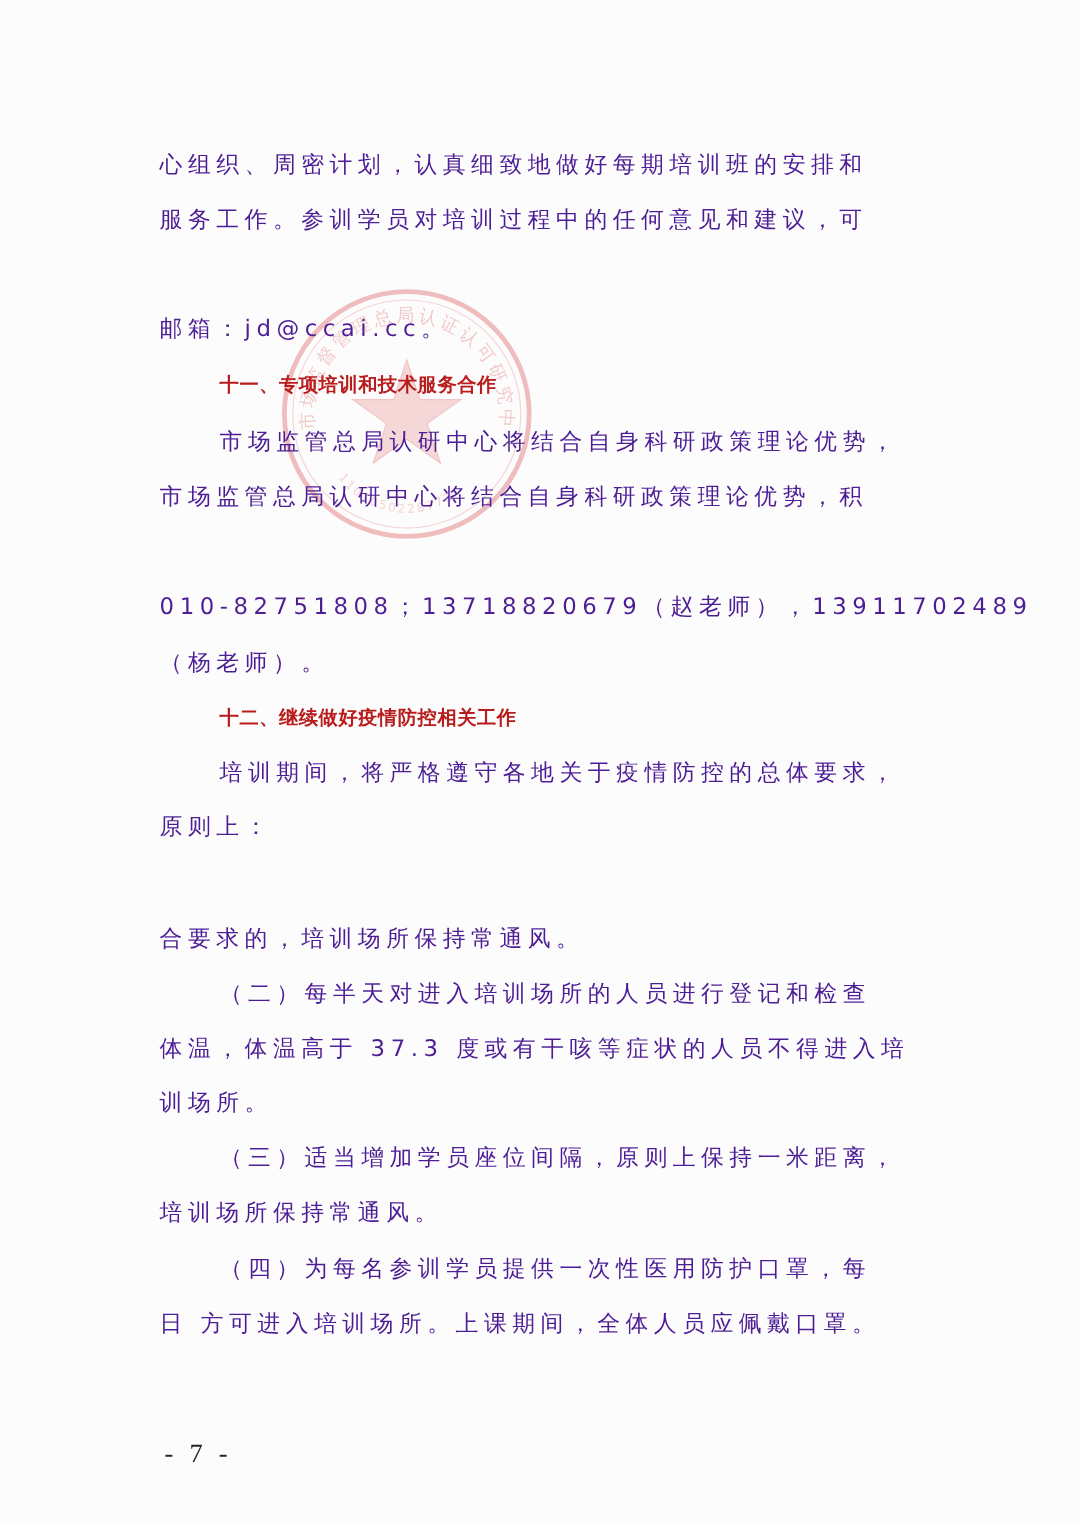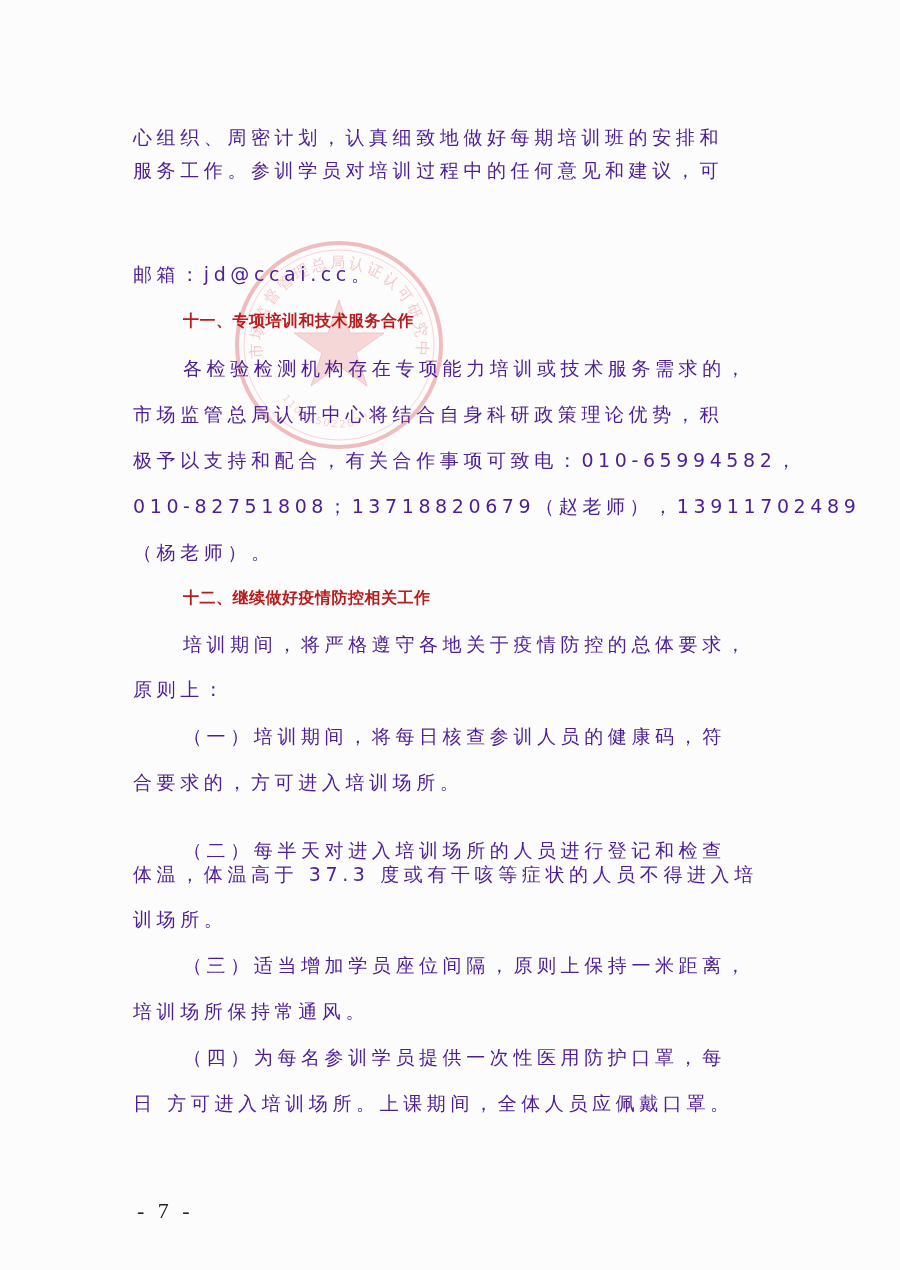--- a/index.html
+++ b/index.html
@@ -73,36 +73,34 @@
     <text font-size="15" fill="#eaa0a0" font-family="DejaVu Sans, sans-serif" letter-spacing="3">
       <textPath href="#arc">市场监督管理总局认证认可研究中心</textPath>
     </text>
     <path id="arc2" d="M 50 160 A 70 70 0 0 0 164 160" fill="none"></path>
     <text font-size="10" fill="#eeb0b0" font-family="DejaVu Sans, sans-serif" letter-spacing="2">
       <textPath href="#arc2">1101050228772</textPath>
     </text>
   </svg>
 
   <div class="line" style="top:122px">心组织、周密计划，认真细致地做好每期培训班的安排和</div>
-  <div class="line" style="top:155px">服务工作。参训学员对培训过程中的任何意见和建议，可</div>
+  <div class="line" style="top:168px">服务工作。参训学员对培训过程中的任何意见和建议，可</div>
   <div class="line" style="top:259px">邮箱：jd@ccai.cc。</div>
 
   <div class="line indent heading" style="top:306px">十一、专项培训和技术服务合作</div>
-  <div class="line indent" style="top:353px">各检验检测机构存在专项能力培训或技术服务需求的，</div>
+  <div class="line indent" style="top:353px">市场监管总局认研中心将结合自身科研政策理论优势，</div>
   <div class="line" style="top:399px">市场监管总局认研中心将结合自身科研政策理论优势，积</div>
-  <div class="line" style="top:445px">极予以支持和配合，有关合作事项可致电：010-65994582，</div>
   <div class="line" style="top:491px">010-82751808；13718820679（赵老师），13911702489</div>
   <div class="line" style="top:537px">（杨老师）。</div>
 
   <div class="line indent" style="top:629px">培训期间，将严格遵守各地关于疫情防控的总体要求，</div>
   <div class="line indent heading" style="top:583px">十二、继续做好疫情防控相关工作</div>
   <div class="line" style="top:674px">原则上：</div>
-  <div class="line indent" style="top:721px">（一）培训期间，将每日核查参训人员的健康码，符</div>
-  <div class="line" style="top:767px">合要求的，方可进入培训场所。</div>
-  <div class="line indent" style="top:835px">（二）每半天对进入培训场所的人员进行登记和检查</div>
+  <div class="line" style="top:767px">合要求的，培训场所保持常通风。</div>
+  <div class="line indent" style="top:813px">（二）每半天对进入培训场所的人员进行登记和检查</div>
   <div class="line" style="top:859px">体温，体温高于 37.3 度或有干咳等症状的人员不得进入培</div>
   <div class="line indent" style="top:950px">（三）适当增加学员座位间隔，原则上保持一米距离，</div>
   <div class="line" style="top:904px">训场所。</div>
   <div class="line indent" style="top:1042px">（四）为每名参训学员提供一次性医用防护口罩，每</div>
   <div class="line" style="top:996px">培训场所保持常通风。</div>
   <div class="line" style="top:1088px">日 方可进入培训场所。上课期间，全体人员应佩戴口罩。</div>
 
   <div class="page-number">- 7 -</div>
 </div>
 

